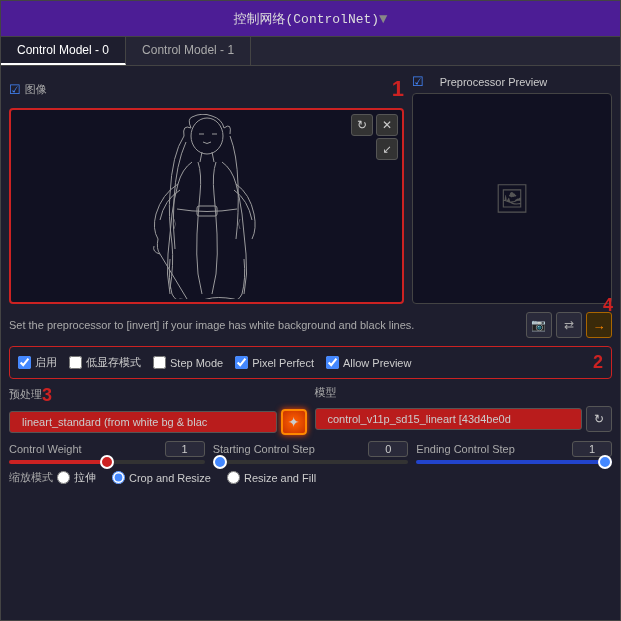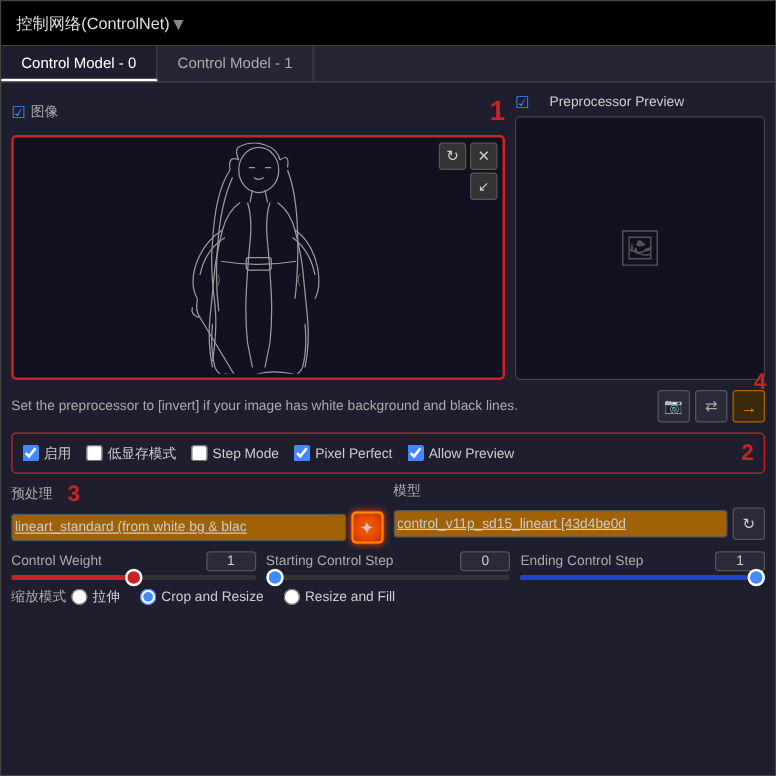--- a/index.html
+++ b/index.html
@@ -16,27 +16,28 @@
     .container {
       width: 621px;
       height: 621px;
       background: #1e1e2e;
       border: 1px solid #444;
       display: flex;
       flex-direction: column;
     }
 
     .panel-header {
-      background: #000000;
+      background: #4c1d95;
       padding: 8px 12px;
       display: flex;
       align-items: center;
-      justify-content: flex-start;
+      justify-content: center;
       border-bottom: 1px solid #444;
       min-height: 36px;
+      font-family: Liberation Mono, monospace;
     }
 
     .panel-title {
       color: #ddd;
       font-size: 13px;
     }
 
     .panel-arrow {
       color: #888;
       font-size: 14px;
@@ -234,29 +235,28 @@
     }
 
     .select-container {
       display: flex;
       align-items: center;
       gap: 4px;
     }
 
     .select-field {
       flex: 1;
-      background: #a16207;
+      background: #b91c1c;
       border: 1px solid #555;
       color: #ccc;
-      padding: 4px 2px;
+      padding: 4px 12px;
       border-radius: 3px;
       font-size: 11px;
       cursor: pointer;
       appearance: none;
-      text-decoration: underline;
     }
 
     .run-btn {
       width: 26px;
       height: 26px;
       background: radial-gradient(circle, #ff6600, #cc3300);
       border: 2px solid #ff8800;
       border-radius: 4px;
       display: flex;
       align-items: center;
@@ -527,21 +527,21 @@
         <input type="checkbox" checked="" style="">
         <span class="checkbox-label">Allow Preview</span>
       </div>
 
       <span style="font-size:18px; font-weight:bold; color:#cc2222; margin-left:auto;">2</span>
     </div>
 
     <div class="section-row">
 
       <div class="section-col">
-        <div style="display:flex; align-items:center; gap:12px;">
+        <div style="display:flex; align-items:center; gap:0;">
           <span class="section-label">预处理</span>
           <span style="font-size:18px; font-weight:bold; color:#cc2222;">3</span>
         </div>
         <div class="select-container">
           <select class="select-field">
             <option>lineart_standard (from white bg &amp; blac</option>
           </select>
 
           <div class="run-btn" style="position:relative;">
             <span style="font-size:14px; filter: drop-shadow(0 0 3px #ff4400);">✦</span>

